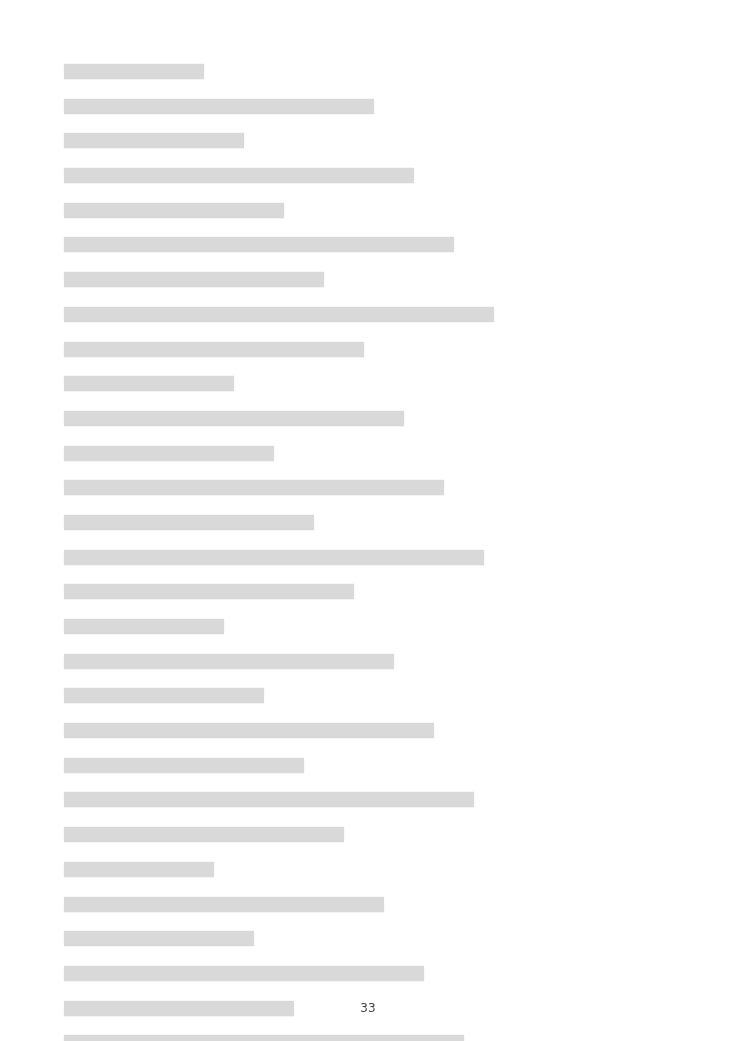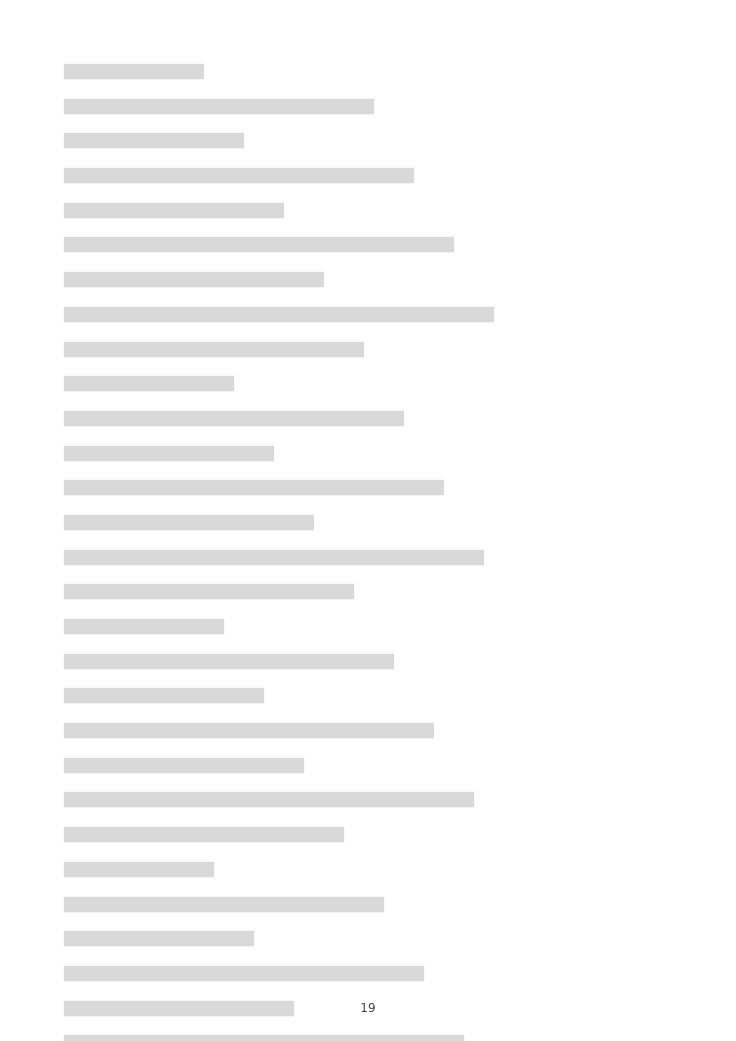--- a/index.html
+++ b/index.html
@@ -40,14 +40,14 @@
       <p class="para"><span class="redacted">████████████████████████</span></p>
       <p class="para"><span class="redacted">█████████████████████████████████████████</span></p>
       <p class="para"><span class="redacted">████████████████████████████</span></p>
       <p class="para"><span class="redacted">███████████████</span></p>
       <p class="para"><span class="redacted">████████████████████████████████</span></p>
       <p class="para"><span class="redacted">███████████████████</span></p>
       <p class="para"><span class="redacted">████████████████████████████████████</span></p>
       <p class="para"><span class="redacted">███████████████████████</span></p>
       <p class="para"><span class="redacted">████████████████████████████████████████</span></p>
     </div>
-  <div class="page-number">19</div>
+  <div class="page-number">33</div>
 </div>
 
 </body></html>

